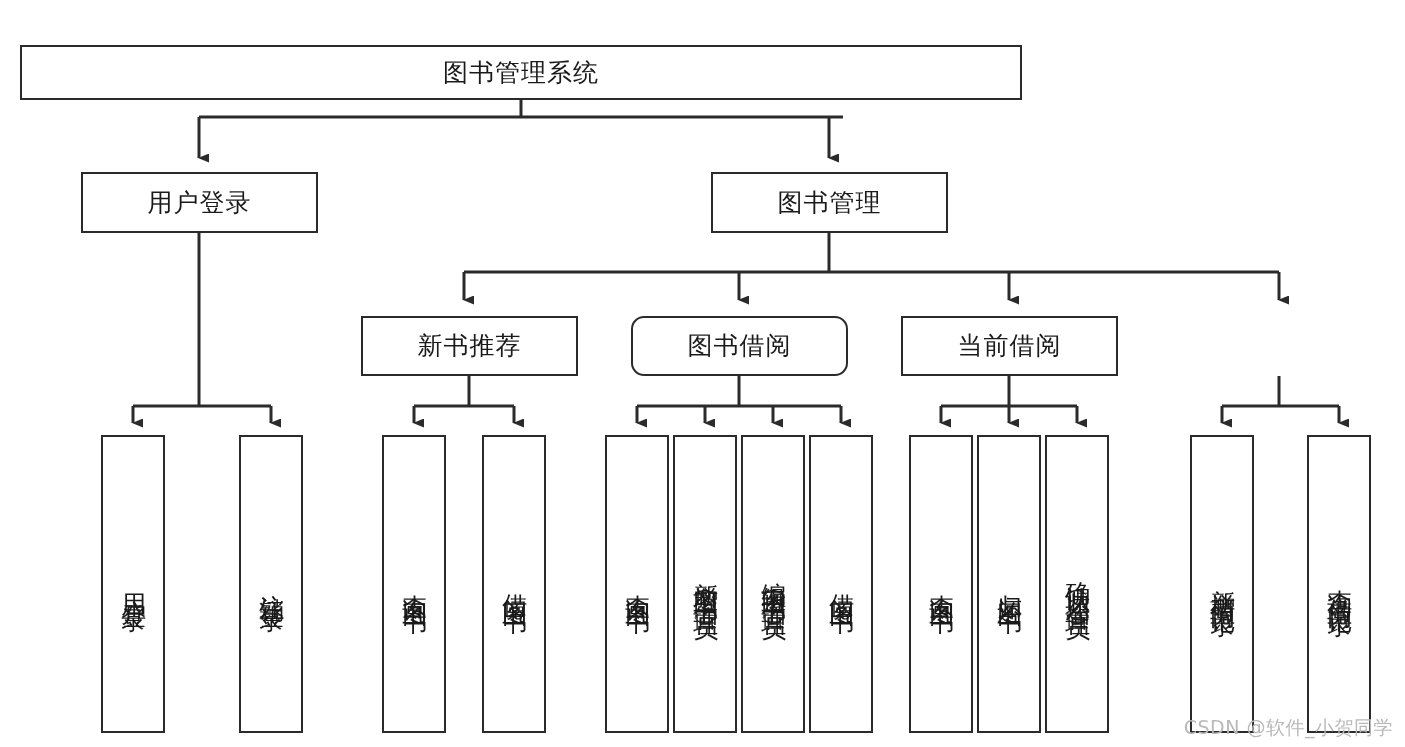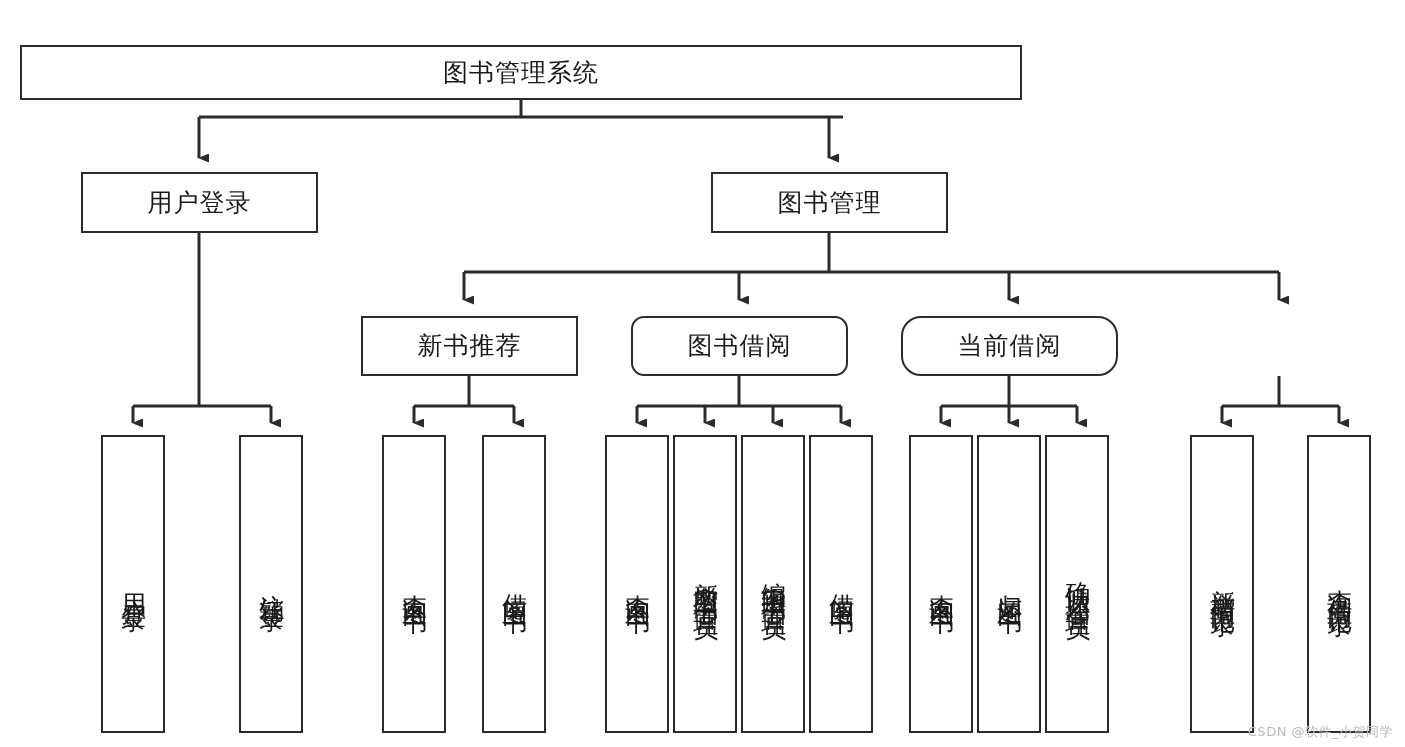--- a/index.html
+++ b/index.html
@@ -52,21 +52,21 @@
   }
   .node.vert .vlabel {
     writing-mode: vertical-rl;
     text-orientation: upright;
     display: block;
   }
   #watermark {
     position: absolute;
     right: 12px;
     bottom: 6px;
-    font-size: 13px;
+    font-size: 19px;
     color: #b9b9b9;
     white-space: nowrap;
     letter-spacing: 0.5px;
   }
 </style>
 </head>
 <body>
 
 <div id="diagram-root">
 
@@ -130,21 +130,21 @@
   <div class="node horiz" style="left:711px; top:172px; width:237px; height:61px;text-align:right;">
     <span>图书管理</span>
   </div>
 
   <div class="node horiz" style="left:361px; top:316px; width:217px; height:60px;text-align:right;">
     <span>新书推荐</span>
   </div>
   <div class="node horiz" style="left:631px; top:316px; width:217px; height:60px;border-radius:13px;">
     <span>图书借阅</span>
   </div>
-  <div class="node horiz" style="left:901px; top:316px; width:217px; height:60px;border-radius:20px;">
+  <div class="node horiz" style="left:901px; top:316px; width:217px; height:60px;">
     <span>当前借阅</span>
   </div>
 
   <div class="node vert" style="left:101px; top:435px; width:64px; height:298px;">
     <span class="vlabel">用户登录</span>
   </div>
   <div class="node vert" style="left:239px; top:435px; width:64px; height:298px;">
     <span class="vlabel">注销登录</span>
   </div>
 

